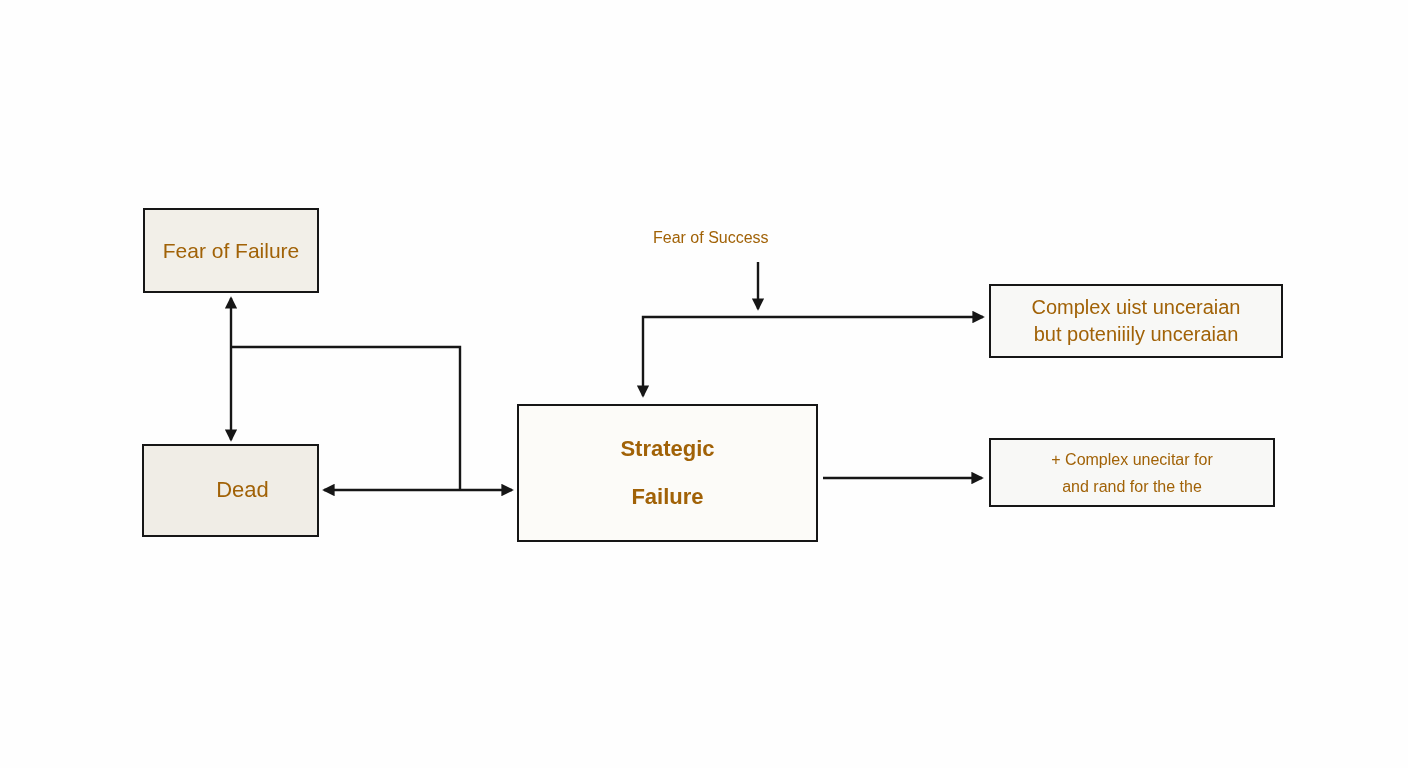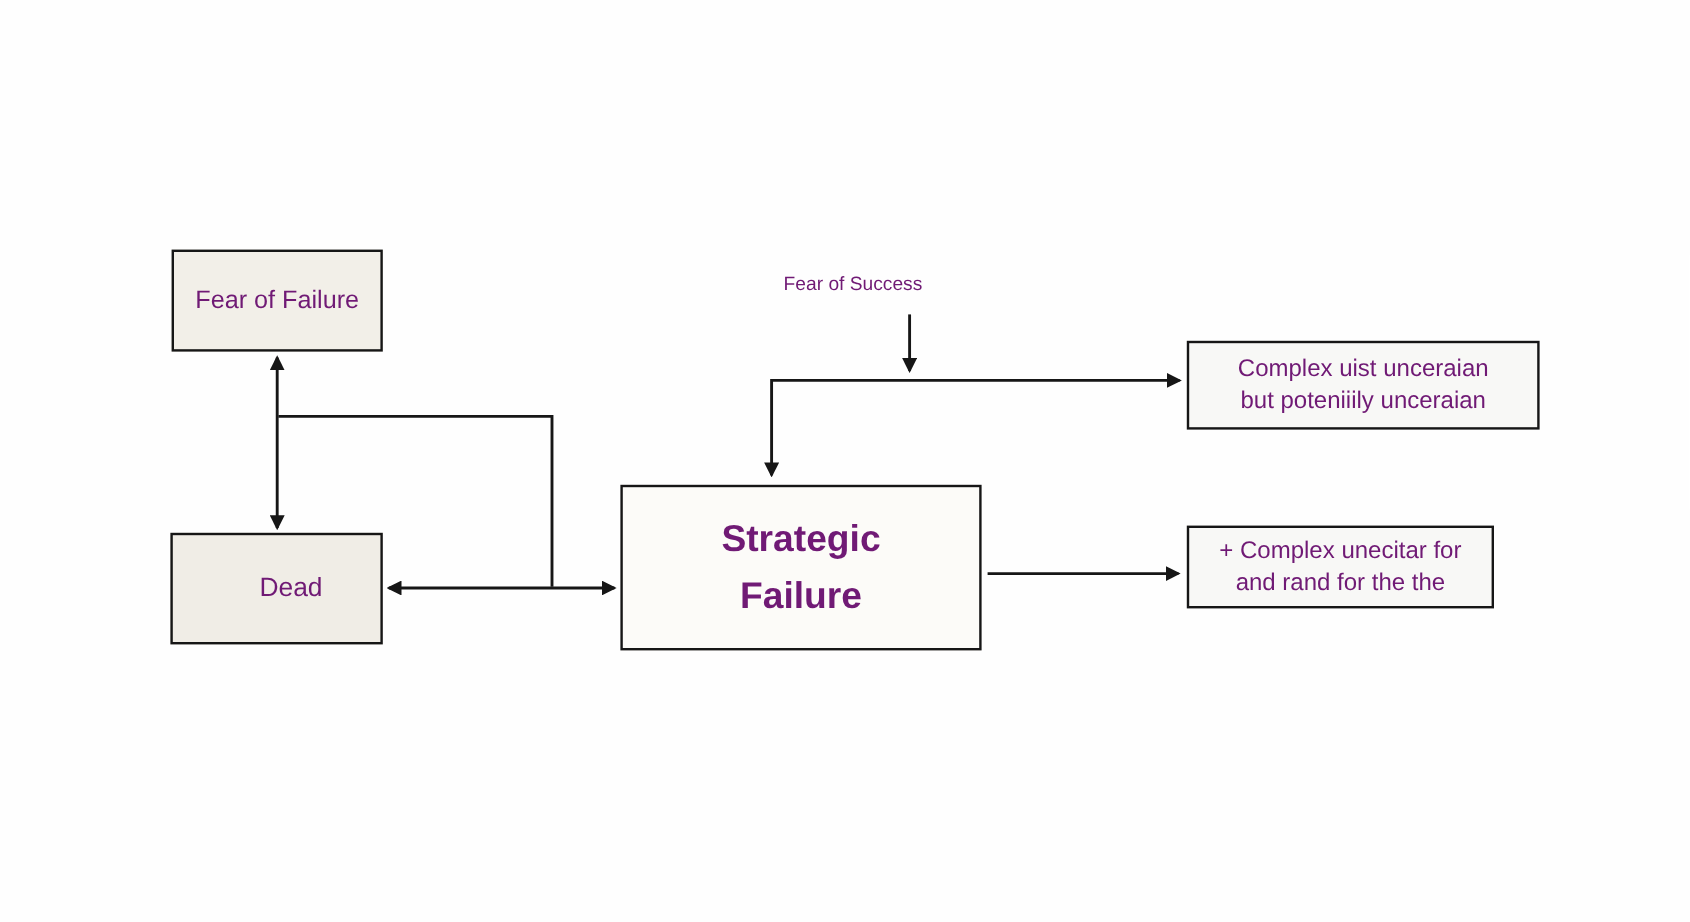--- a/index.html
+++ b/index.html
@@ -7,21 +7,21 @@
     padding: 0;
     background: #ffffff;
   }
   #canvas {
     position: relative;
     width: 1408px;
     height: 768px;
     background: #fefefe;
     overflow: hidden;
     font-family: "Liberation Sans", "DejaVu Sans", sans-serif;
-    color: #701a75;
+    color: #a16207;
   }
   .node {
     position: absolute;
     box-sizing: border-box;
     border: 2.5px solid #161616;
     display: flex;
     flex-direction: column;
     align-items: center;
     justify-content: center;
     text-align: center;
@@ -34,37 +34,37 @@
   }
   #dead {
     left: 142px; top: 444px; width: 177px; height: 93px;
     background: #f0ede6;
     font-size: 22px;
     padding-left: 24px;
   }
   #strategic-success {
     left: 517px; top: 404px; width: 301px; height: 138px;
     background: #fcfbf8;
-    font-size: 31px;
+    font-size: 22px;
     font-weight: bold;
     line-height: 48px;
   }
   #outcome-top {
     left: 989px; top: 284px; width: 294px; height: 74px;
     background: #f8f8f6;
     border-width: 2px;
     font-size: 20px;
     line-height: 27px;
     align-items: center;
   }
   #outcome-bottom {
-    left: 989px; top: 438px; width: 256px; height: 69px;
+    left: 989px; top: 438px; width: 286px; height: 69px;
     background: #f8f8f6;
     border-width: 2px;
-    font-size: 20px;
+    font-size: 16px;
     line-height: 27px;
   }
   #fear-of-success-label {
     position: absolute;
     left: 653px; top: 229px; width: 200px;
     text-align: left;
     font-size: 16px;
   }
   #connector-layer {
     position: absolute;

